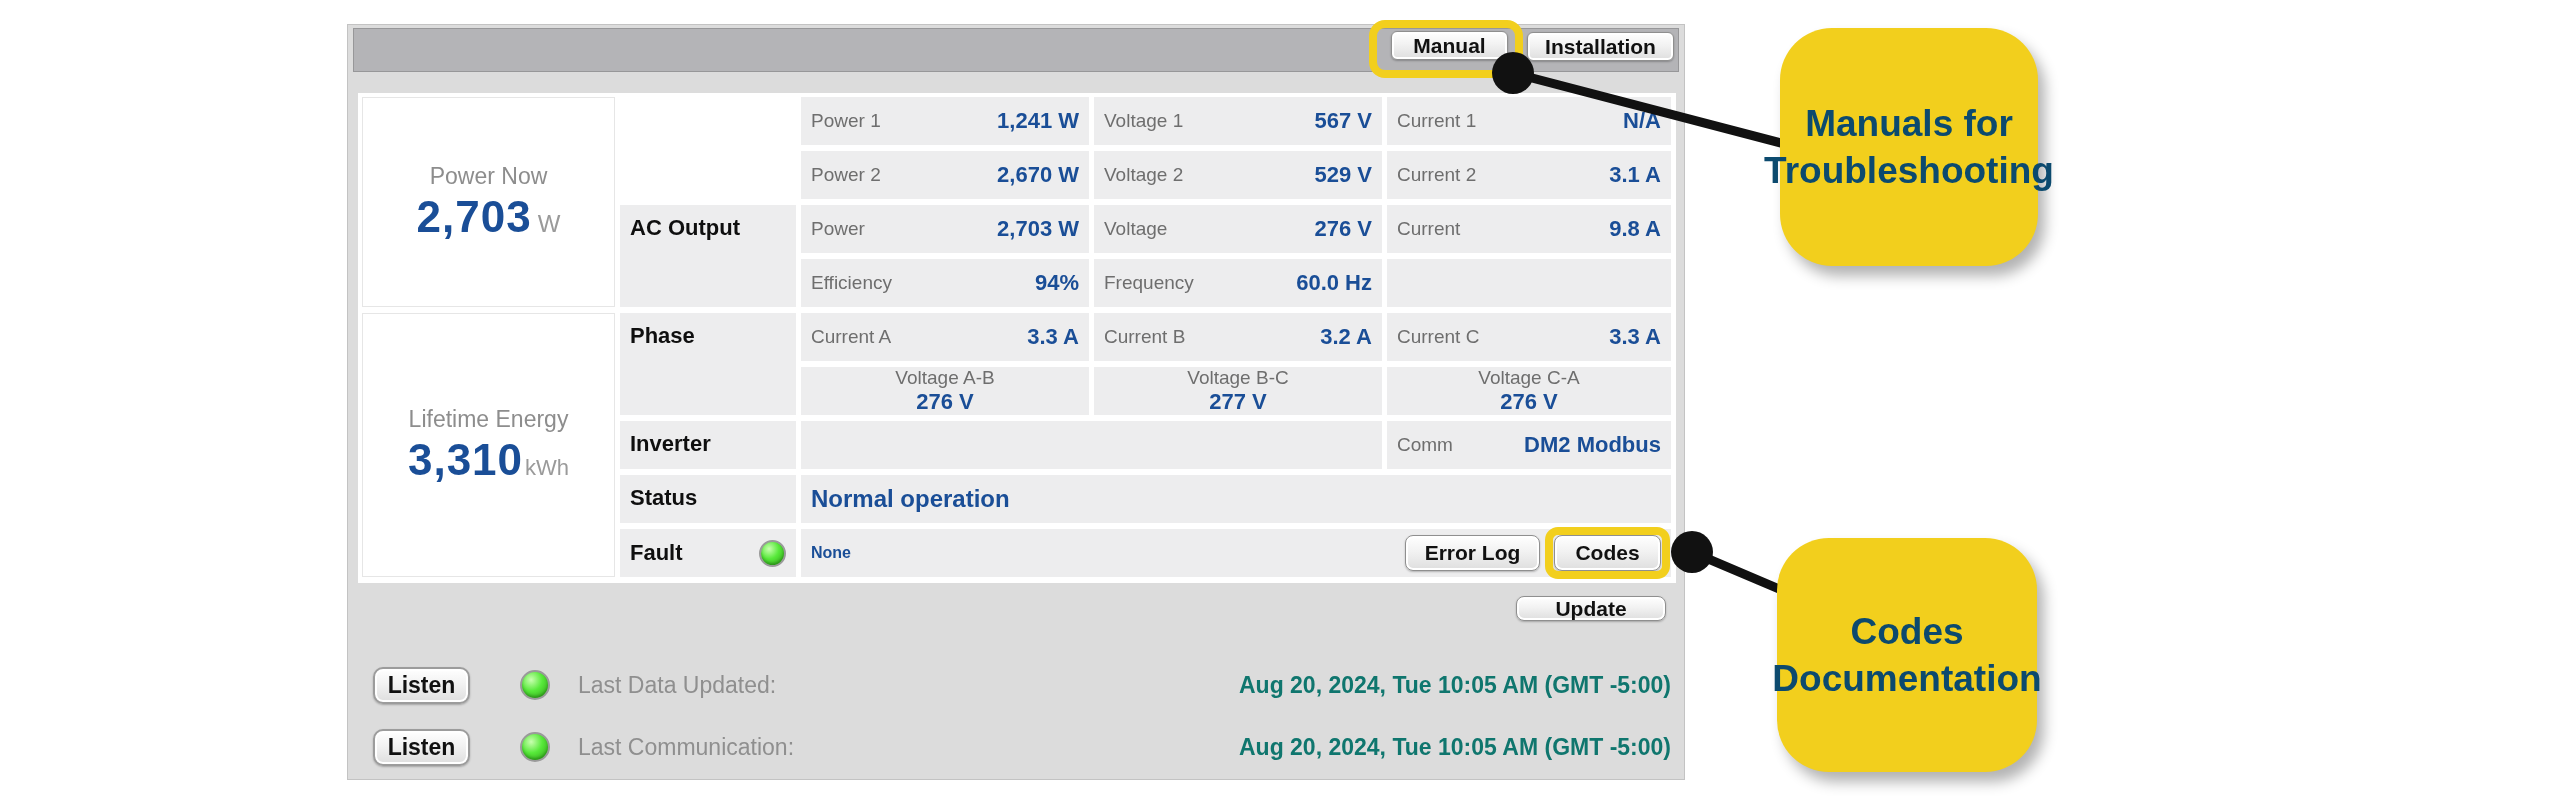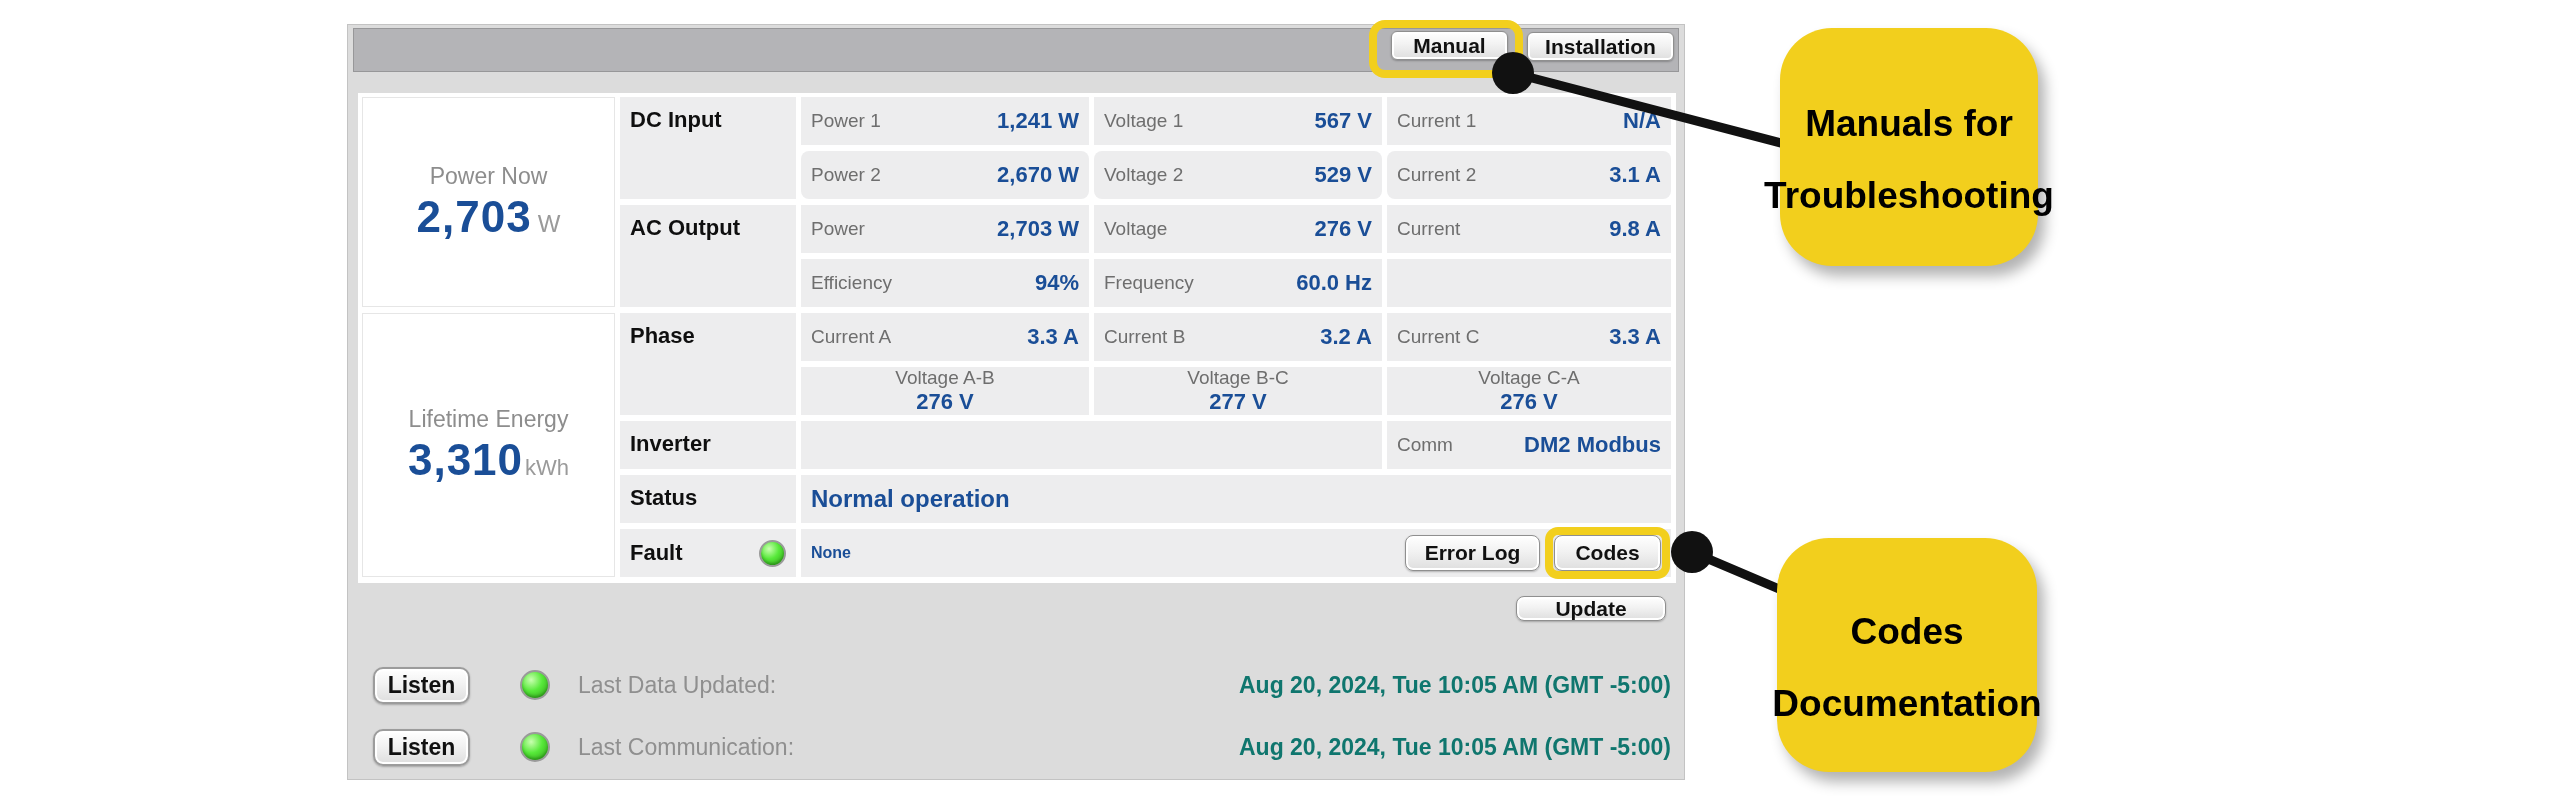--- a/index.html
+++ b/index.html
@@ -37,21 +37,21 @@
   .cat{background:#ededee;font-size:22px;font-weight:bold;color:#0f0f0f;
        padding:10px 10px;box-sizing:border-box;}
   .leftbox{background:#ffffff;border:1px solid #e6e6e6;display:flex;flex-direction:column;
            align-items:center;justify-content:center;box-sizing:border-box;}
   .leftbox .cap{font-size:23px;color:#8d8d8d;margin-bottom:2px;}
   .bigline{display:flex;align-items:baseline;}
   .bignum{font-size:44px;font-weight:bold;color:#1A4E97;letter-spacing:1px;}
   .bigunit{font-size:24px;color:#9a9a9a;margin-left:6px;}
 
   .c-left{grid-column:1;} .c-cat{grid-column:2;}
-  .r1{grid-row:1;} .r2{grid-row:2;border-radius:8px;} .r3{grid-row:3;} .r4{grid-row:4;} .r5{grid-row:5;}
+  .r1{grid-row:1;} .r2{grid-row:2;} .r3{grid-row:3;} .r4{grid-row:4;} .r5{grid-row:5;}
   .r6{grid-row:6;flex-direction:column;} .r7{grid-row:7;} .r8{grid-row:8;} .r9{grid-row:9;}
   .span-r1-4{grid-row:1 / span 4;} .span-r5-9{grid-row:5 / span 5;}
   .span-r1-2{grid-row:1 / span 2;}
   .span2rows{grid-row:span 2;}
   .col3{grid-column:3;text-align:center;} .col4{grid-column:4;} .col5{grid-column:5;}
   .wide-c34{grid-column:3 / span 2;} .wide-c345{grid-column:3 / span 3;}
   .cat-flex{display:flex;align-items:center;justify-content:space-between;padding:0 10px;}
 
   .statuscell{justify-content:flex-start;}
   .statuscell .bigval{font-size:24px;font-weight:bold;color:#1A4E97;}
@@ -79,21 +79,21 @@
               font-weight:600;font-size:23px;}
   .listenrow .led{margin-left:50px;}
   .flabel{font-size:23px;color:#8f8f8f;margin-left:28px;}
   .fvalue{margin-left:auto;font-size:23px;font-weight:bold;color:#0f766e;padding-right:0px;}
 
   
   .overlay{position:absolute;left:0;top:0;width:2552px;height:808px;pointer-events:none;z-index:10;}
   .callout{position:absolute;background:#F2CF1D;border-radius:52px;display:flex;flex-direction:column;
            align-items:center;justify-content:center;text-align:center;z-index:11;
            box-shadow:7px 10px 14px rgba(0,0,0,.30);}
-  .callout span{display:block;font-size:37px;font-weight:bold;color:#000000;line-height:1.28;margin-top:25px;}
+  .callout span{display:block;font-size:37px;font-weight:bold;color:#0c4a6e;line-height:1.28;}
   .co1{left:1780px;top:28px;width:258px;height:238px;}
   .co2{left:1777px;top:538px;width:260px;height:234px;}
 </style>
 </head>
 <body>
 
 <div class="stage">
 
   <div class="panel">
 
@@ -112,21 +112,20 @@
         </div>
       </div>
       <div class="leftbox c-left span-r5-9">
         <div class="cap">Lifetime Energy</div>
         <div class="bigline">
           <span class="bignum">3,310</span>
           <span class="bigunit" style="font-size:22px;margin-left:2px;">kWh</span>
         </div>
       </div>
 
-      <div class="cat c-cat span-r1-2">DC Input</div>
       <div class="cat c-cat r3 span2rows" style="grid-row:3 / span 2;">AC Output</div>
       <div class="cat c-cat" style="grid-row:5 / span 2;">Phase</div>
       <div class="cat c-cat r7">Inverter</div>
       <div class="cat c-cat r8">Status</div>
       <div class="cat cat-flex c-cat r9">
         <span>Fault</span>
         <span class="led led-sm"></span>
       </div>
 
       <div class="cell col3 r1">

